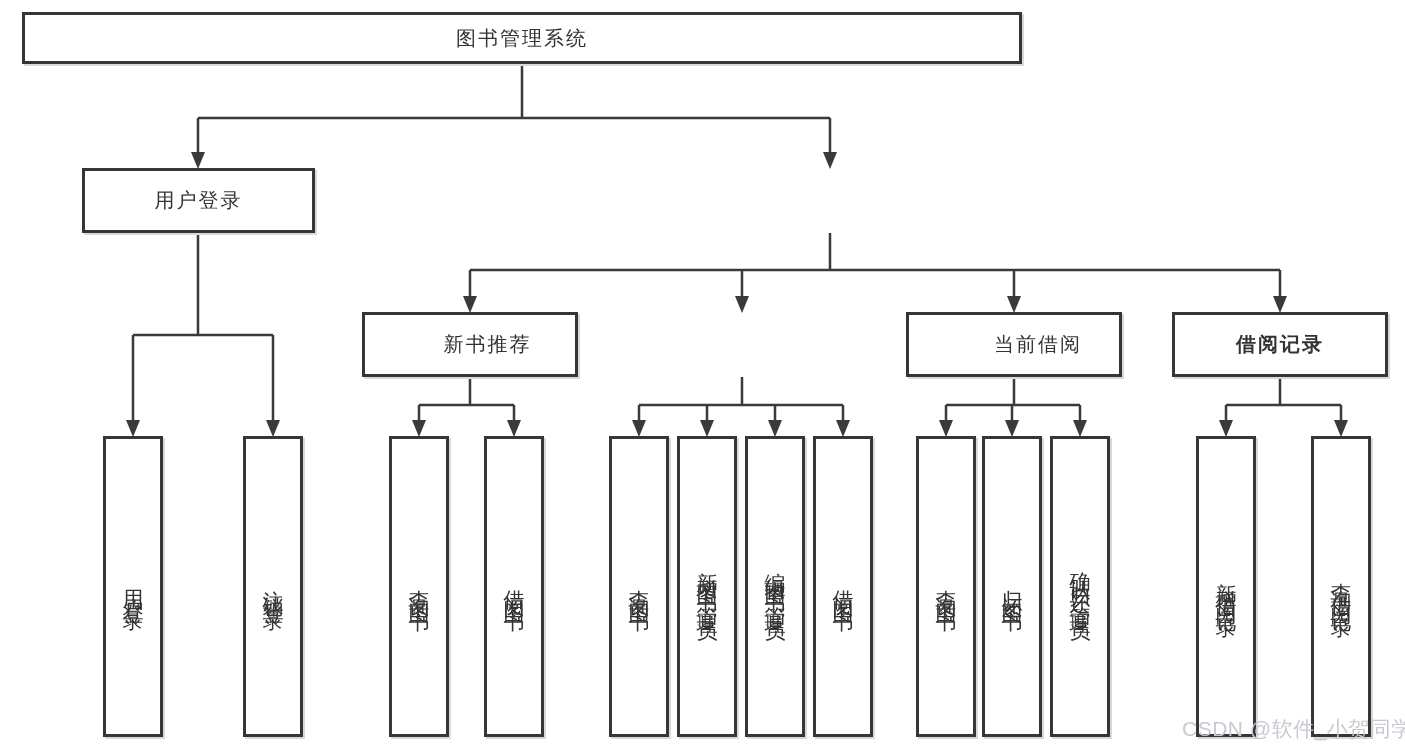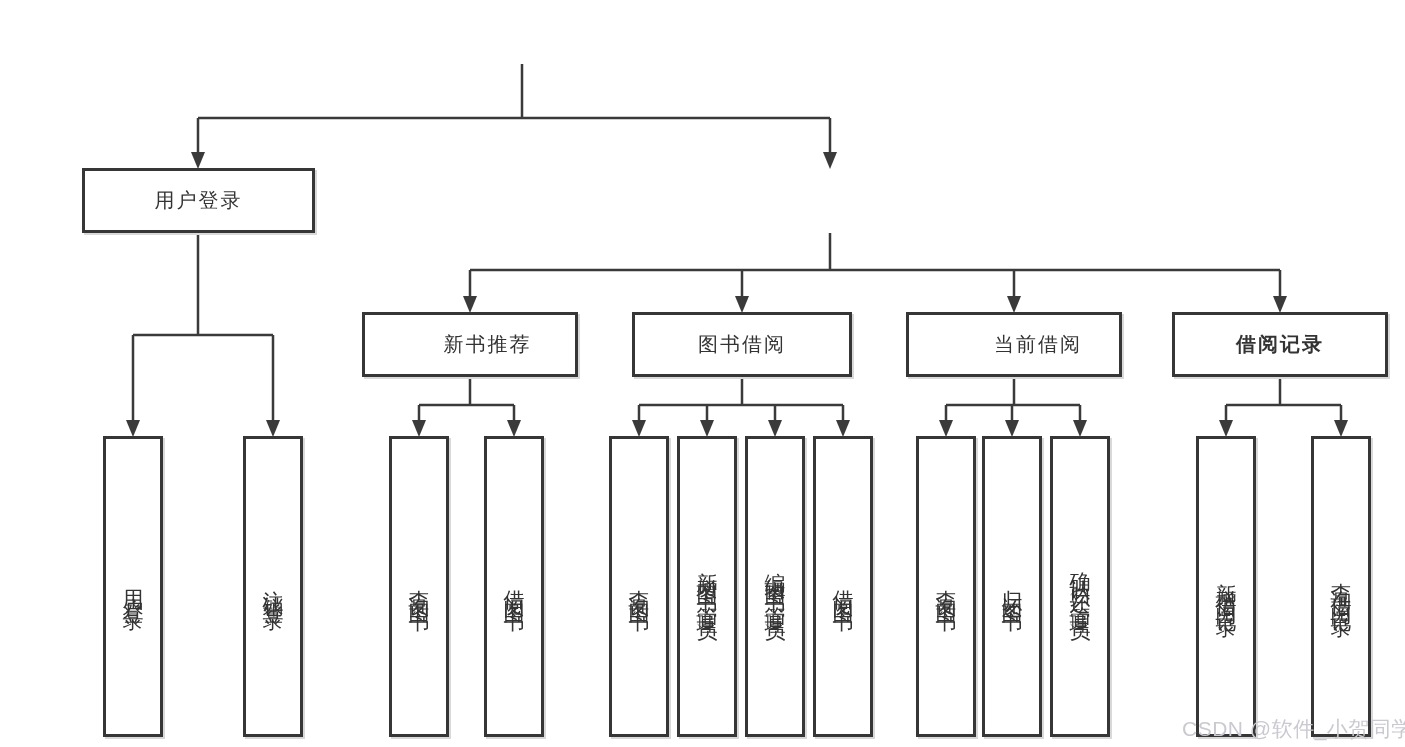--- a/index.html
+++ b/index.html
@@ -70,25 +70,25 @@
       <use href="#ah" x="775" y="437"></use>
         <use href="#ah" x="843" y="437"></use>
       <use href="#ah" x="946" y="437"></use>
         <use href="#ah" x="1012" y="437"></use>
       <use href="#ah" x="1080" y="437"></use>
         <use href="#ah" x="1226" y="437"></use>
       <use href="#ah" x="1341" y="437"></use>
     </g>
   </svg>
 
+  <div class="hnode" style="left:22px; top:12px; width:1000px; height:52px;">图书管理系统</div>
 
   <div class="hnode" style="left:82px; top:168px; width:233px; height:65px;">用户登录</div>
 
   <div class="hnode" style="left:362px; top:312px; width:216px; height:65px;padding-left:35px;">新书推荐</div>
-  <div class="hnode" style="left:632px; top:312px; width:220px; height:65px;">图书借阅</div>
   <div class="hnode" style="left:906px; top:312px; width:216px; height:65px;padding-left:48px;">当前借阅</div>
   <div class="hnode" style="left:1172px; top:312px; width:216px; height:65px;font-weight:bold;">借阅记录</div>
 
   <div class="leaf" style="left:103px;">
     <span>用户登录</span>
     </div>
   <div class="leaf" style="left:243px;">
     <span>注销登录</span>
     </div>
 

